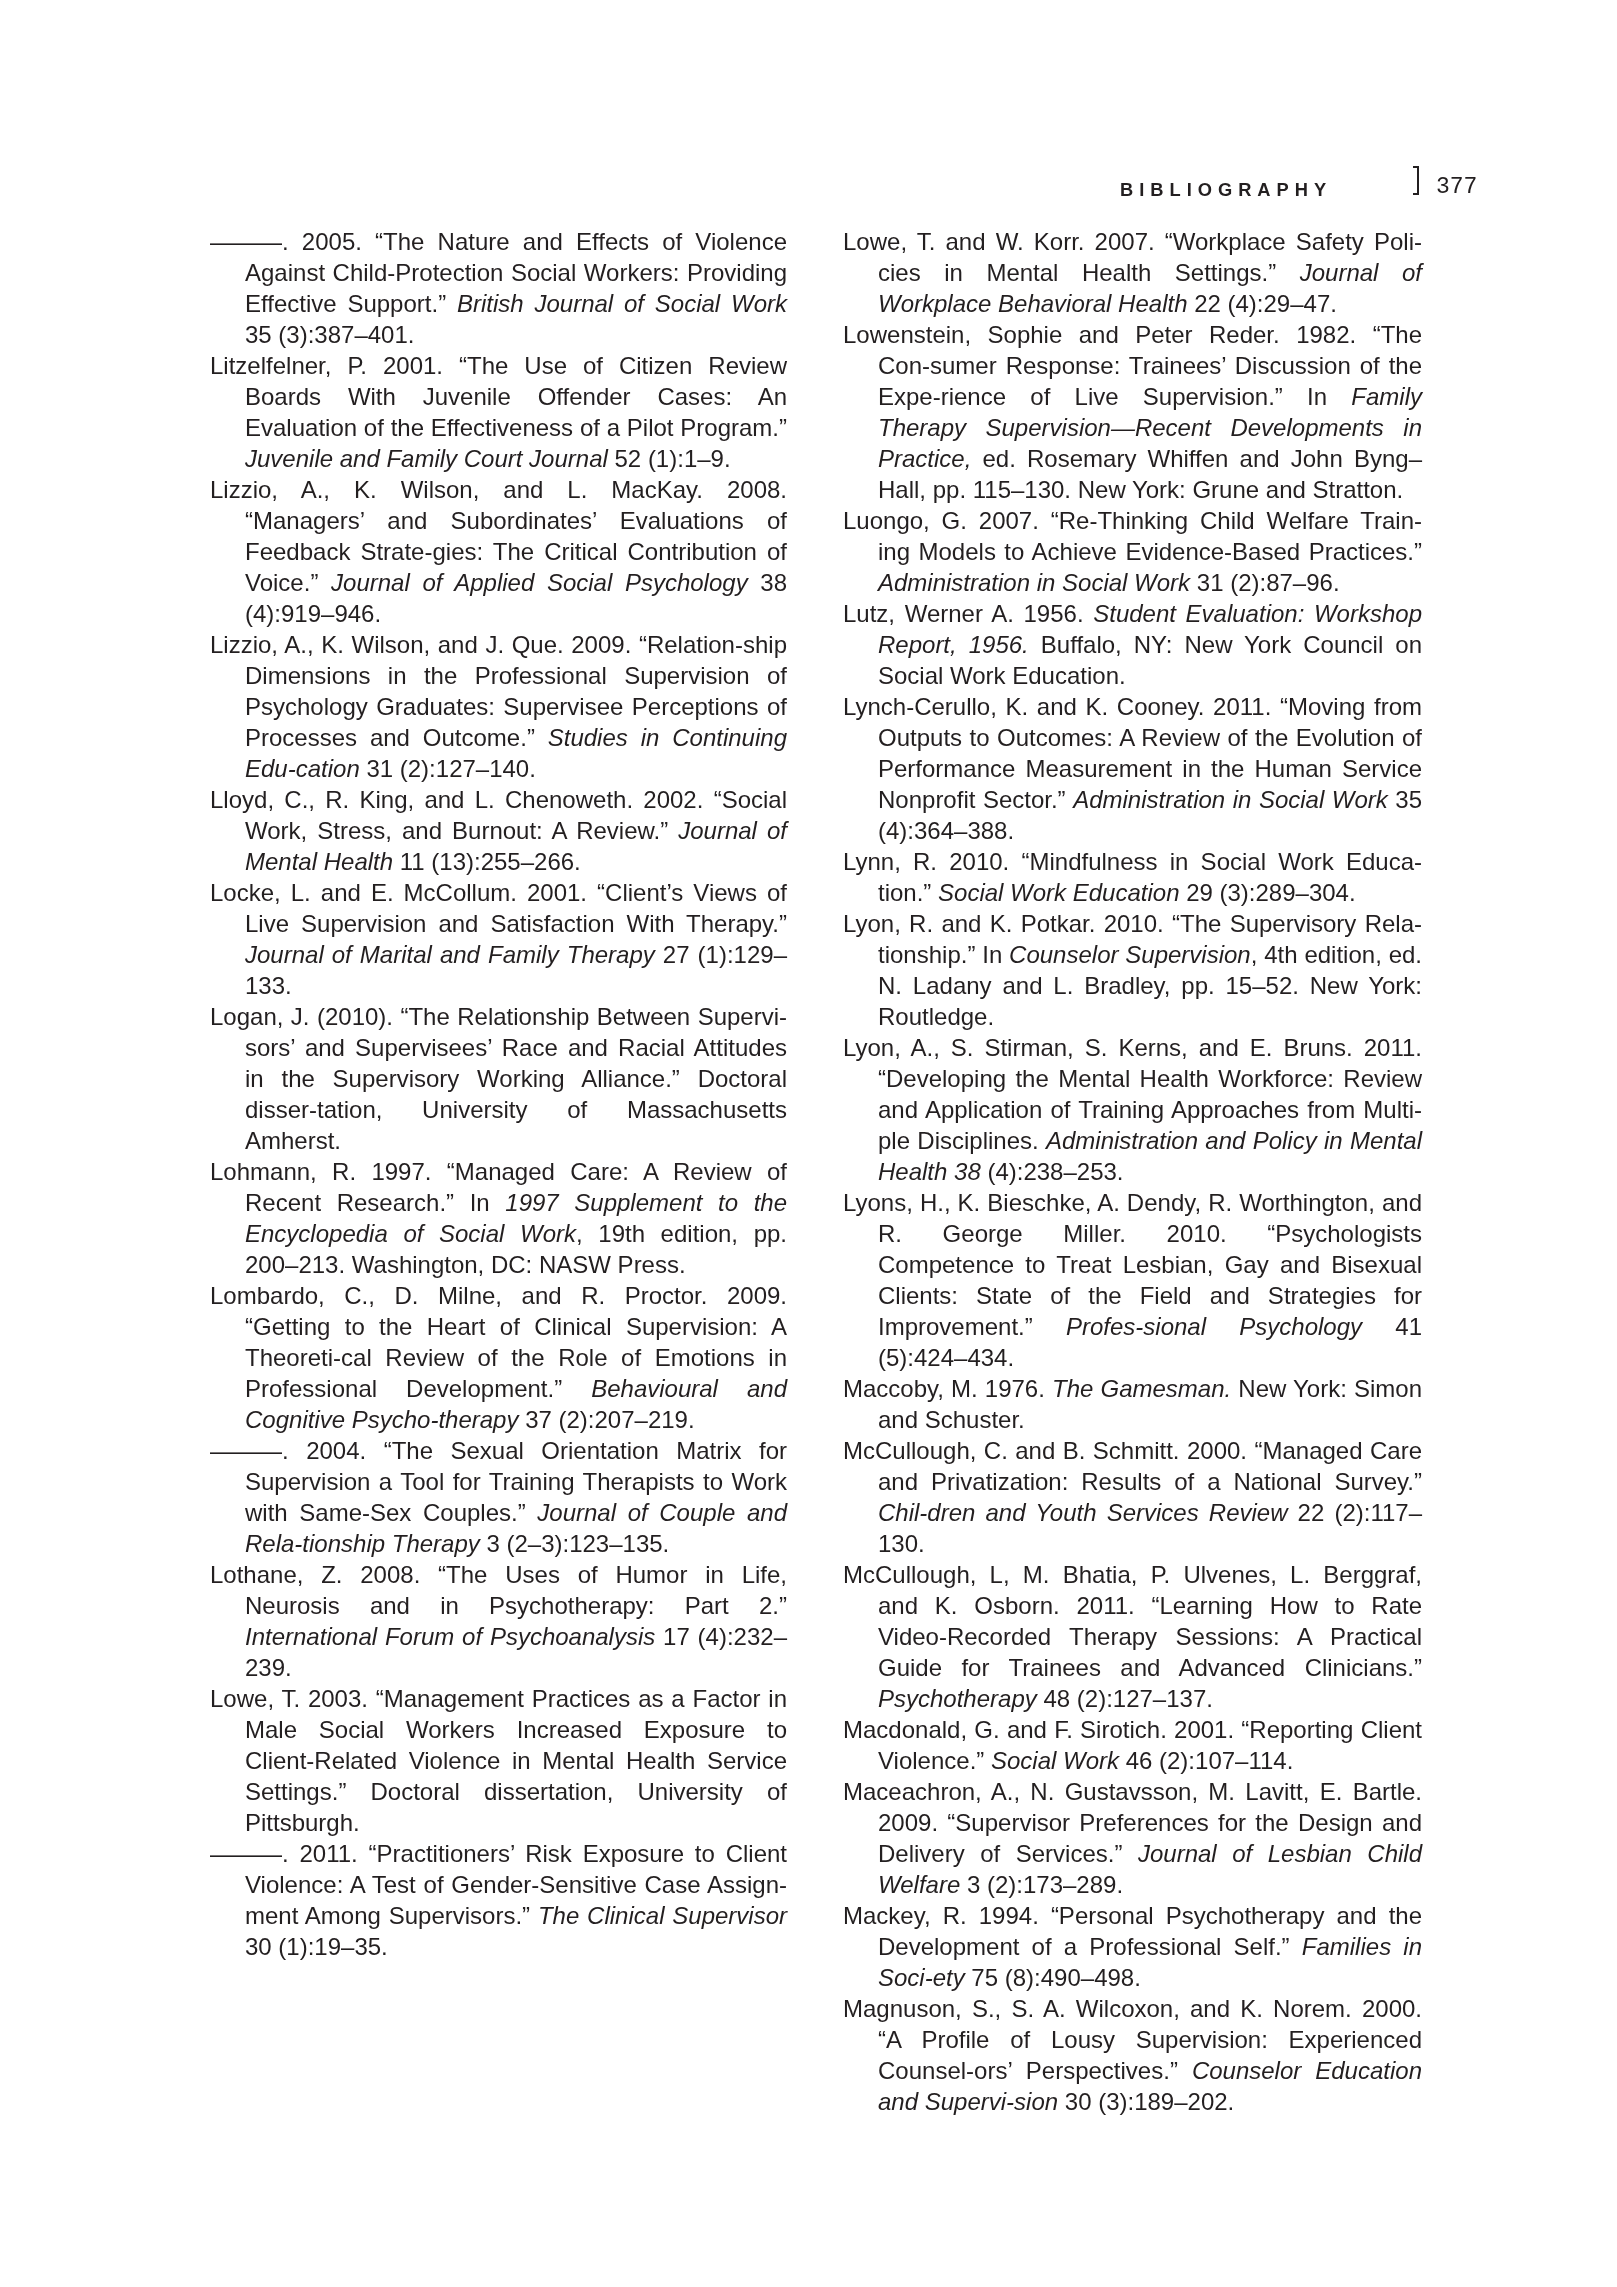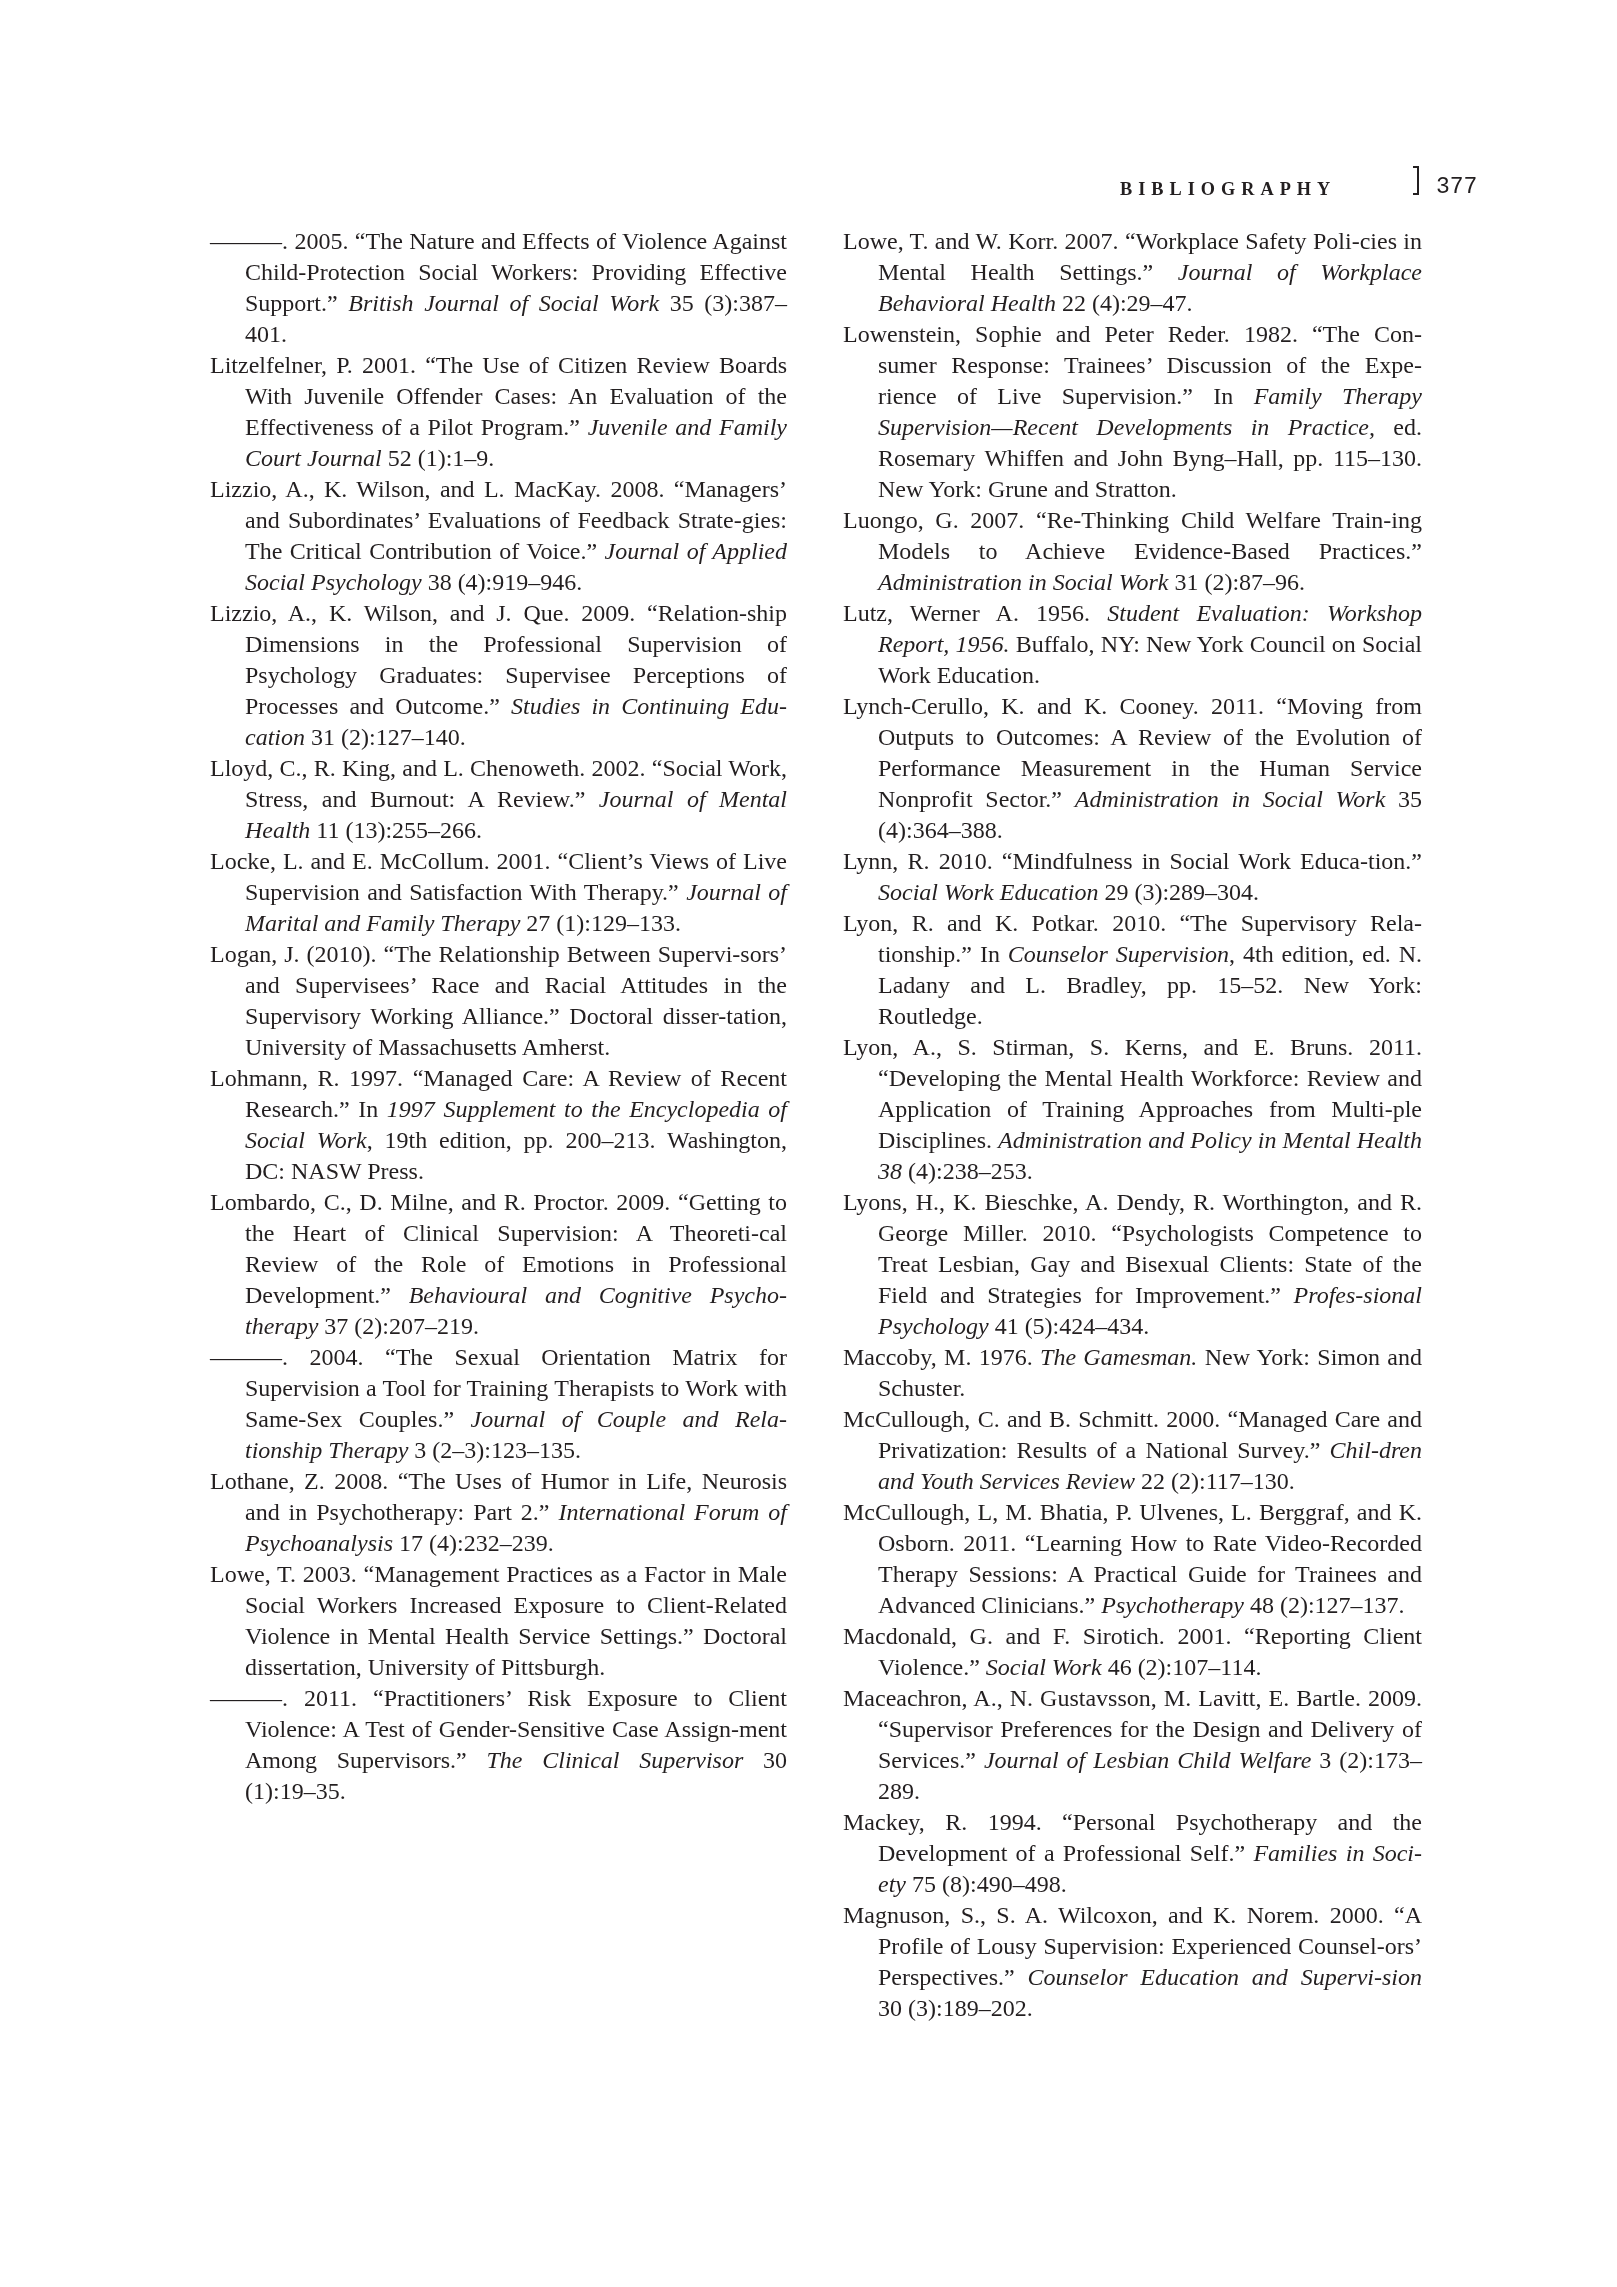--- a/index.html
+++ b/index.html
@@ -1,21 +1,21 @@
 <!DOCTYPE html>
 <html><head>
 <meta charset="utf-8">
 <style>
   html, body { margin: 0; padding: 0; background: #ffffff; }
   body { width: 1617px; height: 2287px; position: relative; overflow: hidden; color: #231f20; }
   .running-head { position: absolute; top: 170px; left: 1120px; height: 39px; display: flex; align-items: center; }
-  .section-title { font-family: Liberation Serif, serif; font-weight: bold; font-size: 18.3px; letter-spacing: 6px; color: #231f20; }
+  .section-title { font-family: Liberation Sans, sans-serif; font-weight: bold; font-size: 18.3px; letter-spacing: 6px; color: #231f20; }
   .bracket { position: absolute; left: 1413px; top: 166px; width: 5.8px; height: 29px; border-right: 2.4px solid #231f20; border-top: 2.4px solid #231f20; border-bottom: 2.4px solid #231f20; box-sizing: border-box; }
   .page-number { position: absolute; left: 1436px; top: 174px; font-family: Liberation Mono, monospace; font-size: 23px; color: #231f20; }
-  .column { position: absolute; top: 226px; width: 577px; font-family: Liberation Serif, serif; font-size: 24px; line-height: 31px; text-align: justify; color: #231f20; }
+  .column { position: absolute; top: 226px; width: 577px; font-family: Liberation Sans, sans-serif; font-size: 24px; line-height: 31px; text-align: justify; color: #231f20; }
   .col-left { left: 210px; }
   .col-right { left: 843px; width: 579px; }
   .entry { margin: 0; padding-left: 35px; text-indent: -35px; hyphens: manual; }
   .entry i { font-style: italic; }
 </style>
 </head>
 <body>
 
 <div class="running-head">
   <span class="section-title">BIBLIOGRAPHY</span>

